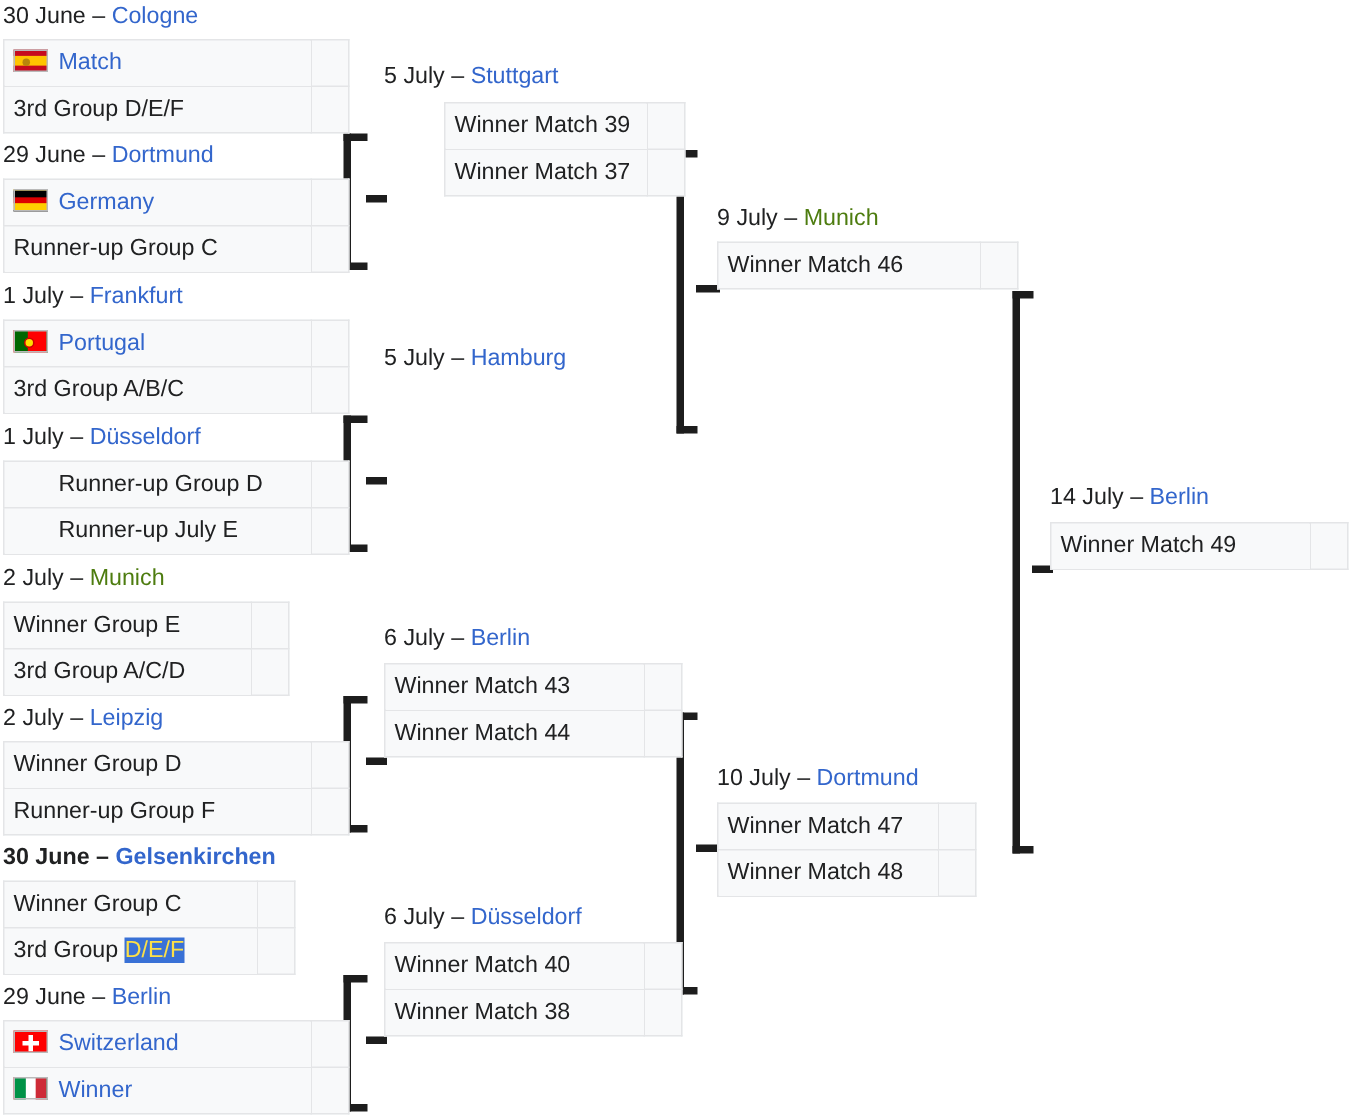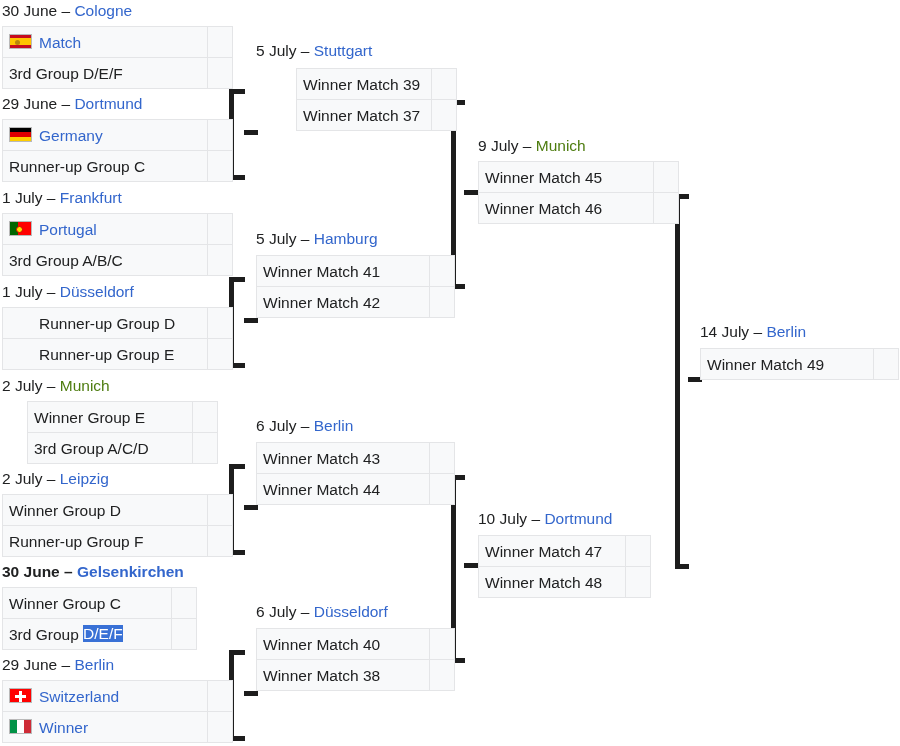--- a/index.html
+++ b/index.html
@@ -74,21 +74,21 @@
   .f-pt:after{content:"";position:absolute;left:6px;top:4px;width:7px;height:7px;
     border-radius:50%;background:#ffe000;border:1px solid #c00;box-sizing:border-box;}
   
   .f-ch{background:#ff0000;}
   .f-ch:before{content:"";position:absolute;left:9px;top:2px;width:3px;height:11px;background:#fff;}
   .f-ch:after{content:"";position:absolute;left:5px;top:6px;width:11px;height:3px;background:#fff;}
   
   .f-it{background:linear-gradient(to right,#009246 0 33.33%,#fff 33.33% 66.66%,#ce2b37 66.66% 100%);}
 
   
-  .sel{background:#3971d6;color:#ffffff;}
+  .sel{background:#3971d6;color:#fde047;}
 
   
   .cn{position:absolute;background:#1d1d1d;}
 </style>
 </head>
 <body>
 
 <div id="bracket">
     <div class="cn" style="left: 229px; top: 89px; width: 5px; height: 91px;"></div>
     <div class="cn" style="left: 229px; top: 89px; width: 16px; height: 5px;"></div>
@@ -158,27 +158,27 @@
       </tbody>
     </table>
     <div class="hdr" style="left: 2px; top: 282px;"><span>1 July</span> <span>–</span> <a class="lnk">Düsseldorf</a></div>
     <table class="match" style="left: 2px; top: 307px; width: 231px;">
       <tbody>
         <tr>
           <td class="teamcell"><span class="flag noflag"></span><span class="tname">Runner-up Group D</span></td>
           <td class="score"></td>
         </tr>
         <tr>
-          <td class="teamcell"><span class="flag noflag"></span><span class="tname">Runner-up Group E</span></td>
+          <td class="teamcell"><span class="flag noflag"></span><span class="tname">Runner-up July E</span></td>
           <td class="score"></td>
         </tr>
       </tbody>
     </table>
     <div class="hdr" style="left: 2px; top: 376px;"><span>2 July</span> <span>–</span> <a class="lnk visited">Munich</a></div>
-    <table class="match" style="left: 2px; top: 401px; width: 191px; margin-left: 25px;">
+    <table class="match" style="left: 2px; top: 401px; width: 191px;">
       <tbody>
         <tr>
           <td class="teamcell"><span class="tname">Winner Group E</span></td>
           <td class="score"></td>
         </tr>
         <tr>
           <td class="teamcell"><span class="tname">3rd Group A/C/D</span></td>
           <td class="score"></td>
         </tr>
       </tbody>
@@ -229,32 +229,20 @@
           <td class="teamcell"><span class="tname">Winner Match 39</span></td>
           <td class="score"></td>
         </tr>
         <tr>
           <td class="teamcell"><span class="tname">Winner Match 37</span></td>
           <td class="score"></td>
         </tr>
       </tbody>
     </table>
     <div class="hdr" style="left: 256px; top: 229px;"><span>5 July</span> <span>–</span> <a class="lnk">Hamburg</a></div>
-    <table class="match" style="left: 256px; top: 255px; width: 199px;">
-      <tbody>
-        <tr>
-          <td class="teamcell"><span class="tname">Winner Match 41</span></td>
-          <td class="score"></td>
-        </tr>
-        <tr>
-          <td class="teamcell"><span class="tname">Winner Match 42</span></td>
-          <td class="score"></td>
-        </tr>
-      </tbody>
-    </table>
     <div class="hdr" style="left: 256px; top: 416px;"><span>6 July</span> <span>–</span> <a class="lnk">Berlin</a></div>
     <table class="match" style="left: 256px; top: 442px; width: 199px; padding-left: 11px;">
       <tbody>
         <tr>
           <td class="teamcell"><span class="tname">Winner Match 43</span></td>
           <td class="score"></td>
         </tr>
         <tr>
           <td class="teamcell"><span class="tname">Winner Match 44</span></td>
           <td class="score"></td>
@@ -271,24 +259,20 @@
         <tr>
           <td class="teamcell"><span class="tname">Winner Match 38</span></td>
           <td class="score"></td>
         </tr>
       </tbody>
     </table>
     <div class="hdr" style="left: 478px; top: 136px;"><span>9 July</span> <span>–</span> <a class="lnk visited">Munich</a></div>
     <table class="match" style="left: 478px; top: 161px; width: 201px;">
       <tbody>
         <tr>
-          <td class="teamcell"><span class="tname">Winner Match 45</span></td>
-          <td class="score"></td>
-        </tr>
-        <tr>
           <td class="teamcell"><span class="tname">Winner Match 46</span></td>
           <td class="score"></td>
         </tr>
       </tbody>
     </table>
     <div class="hdr" style="left: 478px; top: 509px;"><span>10 July</span> <span>–</span> <a class="lnk">Dortmund</a></div>
     <table class="match" style="left: 478px; top: 535px; width: 173px;">
       <tbody>
         <tr>
           <td class="teamcell"><span class="tname">Winner Match 47</span></td>

